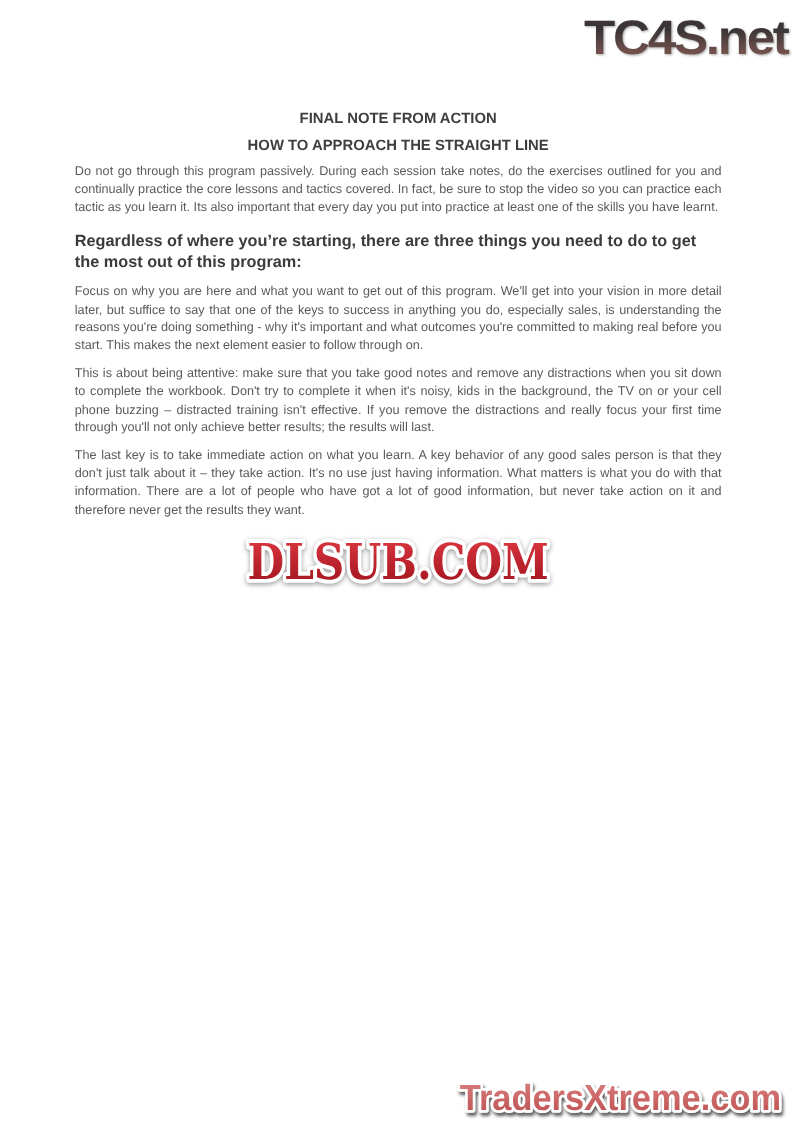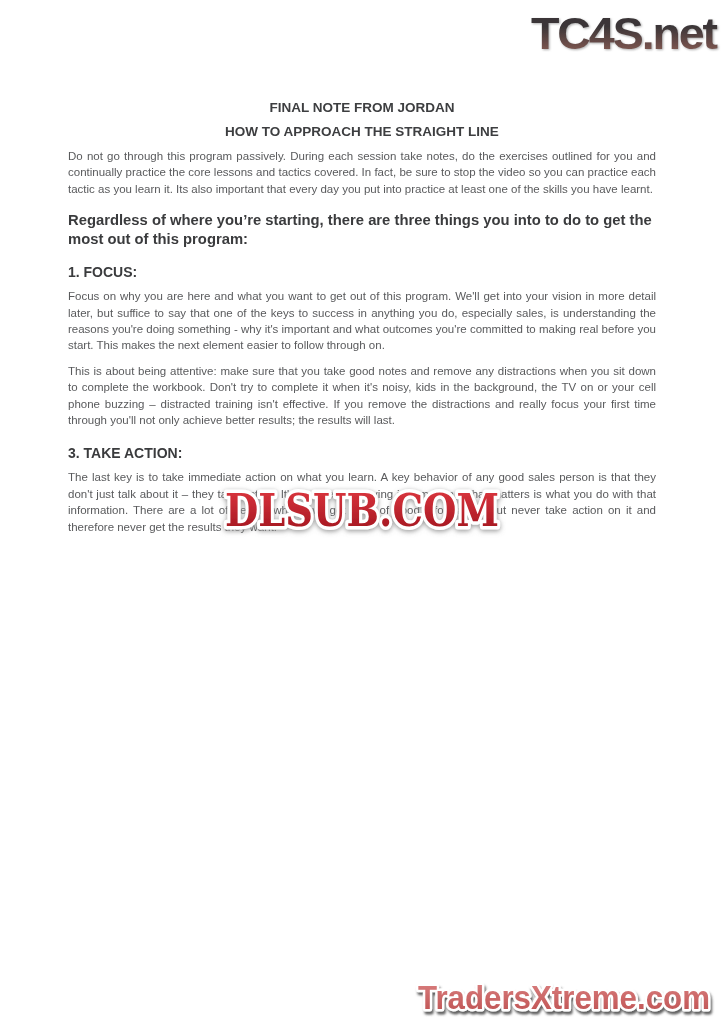--- a/index.html
+++ b/index.html
@@ -88,33 +88,31 @@
         <stop offset="1" stop-color="#936158"></stop>
       </linearGradient>
       <filter id="f-tc4s" x="-20%" y="-20%" width="140%" height="140%">
         <feDropShadow dx="1" dy="1" stdDeviation="0.8" flood-color="#9a9a9a" flood-opacity="0.8"></feDropShadow>
       </filter>
     </defs>
     <text x="5" y="45" font-family="Liberation Sans, sans-serif" font-size="44" font-weight="bold" letter-spacing="-2" fill="url(#g-tc4s)" filter="url(#f-tc4s)" textLength="185" lengthAdjust="spacingAndGlyphs">TC4S.net</text>
   </svg>
 
   <div class="content">
-    <h1 class="doc-title">FINAL NOTE FROM JORDAN</h1>
+    <h1 class="doc-title">FINAL NOTE FROM ACTION</h1>
     <h2 class="doc-subtitle">HOW TO APPROACH THE STRAIGHT LINE</h2>
 
     <p>Do not go through this program passively. During each session take notes, do the exercises outlined for you and continually practice the core lessons and tactics covered. In fact, be sure to stop the video so you can practice each tactic as you learn it. Its also important that every day you put into practice at least one of the skills you have learnt.</p>
 
-    <h3 class="statement">Regardless of where you’re starting, there are three things you into to do to get the most out of this program:</h3>
+    <h3 class="statement">Regardless of where you’re starting, there are three things you need to do to get the most out of this program:</h3>
 
-    <h4 class="section-heading">1. FOCUS:</h4>
     <p>Focus on why you are here and what you want to get out of this program. We'll get into your vision in more detail later, but suffice to say that one of the keys to success in anything you do, especially sales, is understanding the reasons you're doing something - why it's important and what outcomes you're committed to making real before you start. This makes the next element easier to follow through on.</p>
 
     <p>This is about being attentive: make sure that you take good notes and remove any distractions when you sit down to complete the workbook. Don't try to complete it when it's noisy, kids in the background, the TV on or your cell phone buzzing – distracted training isn't effective. If you remove the distractions and really focus your first time through you'll not only achieve better results; the results will last.</p>
 
-    <h4 class="section-heading spaced">3. TAKE ACTION:</h4>
     <p>The last key is to take immediate action on what you learn. A key behavior of any good sales person is that they don't just talk about it – they take action. It's no use just having information. What matters is what you do with that information. There are a lot of people who have got a lot of good information, but never take action on it and therefore never get the results they want.</p>
   </div>
 
   <svg class="wm-dlsub" viewBox="0 0 330 70">
     <defs>
       <linearGradient id="g-dlsub" x1="0" y1="0" x2="0" y2="1">
         <stop offset="0.15" stop-color="#d7333c"></stop>
         <stop offset="1" stop-color="#9c121c"></stop>
       </linearGradient>
       <filter id="f-dlsub" x="-20%" y="-20%" width="140%" height="140%">

